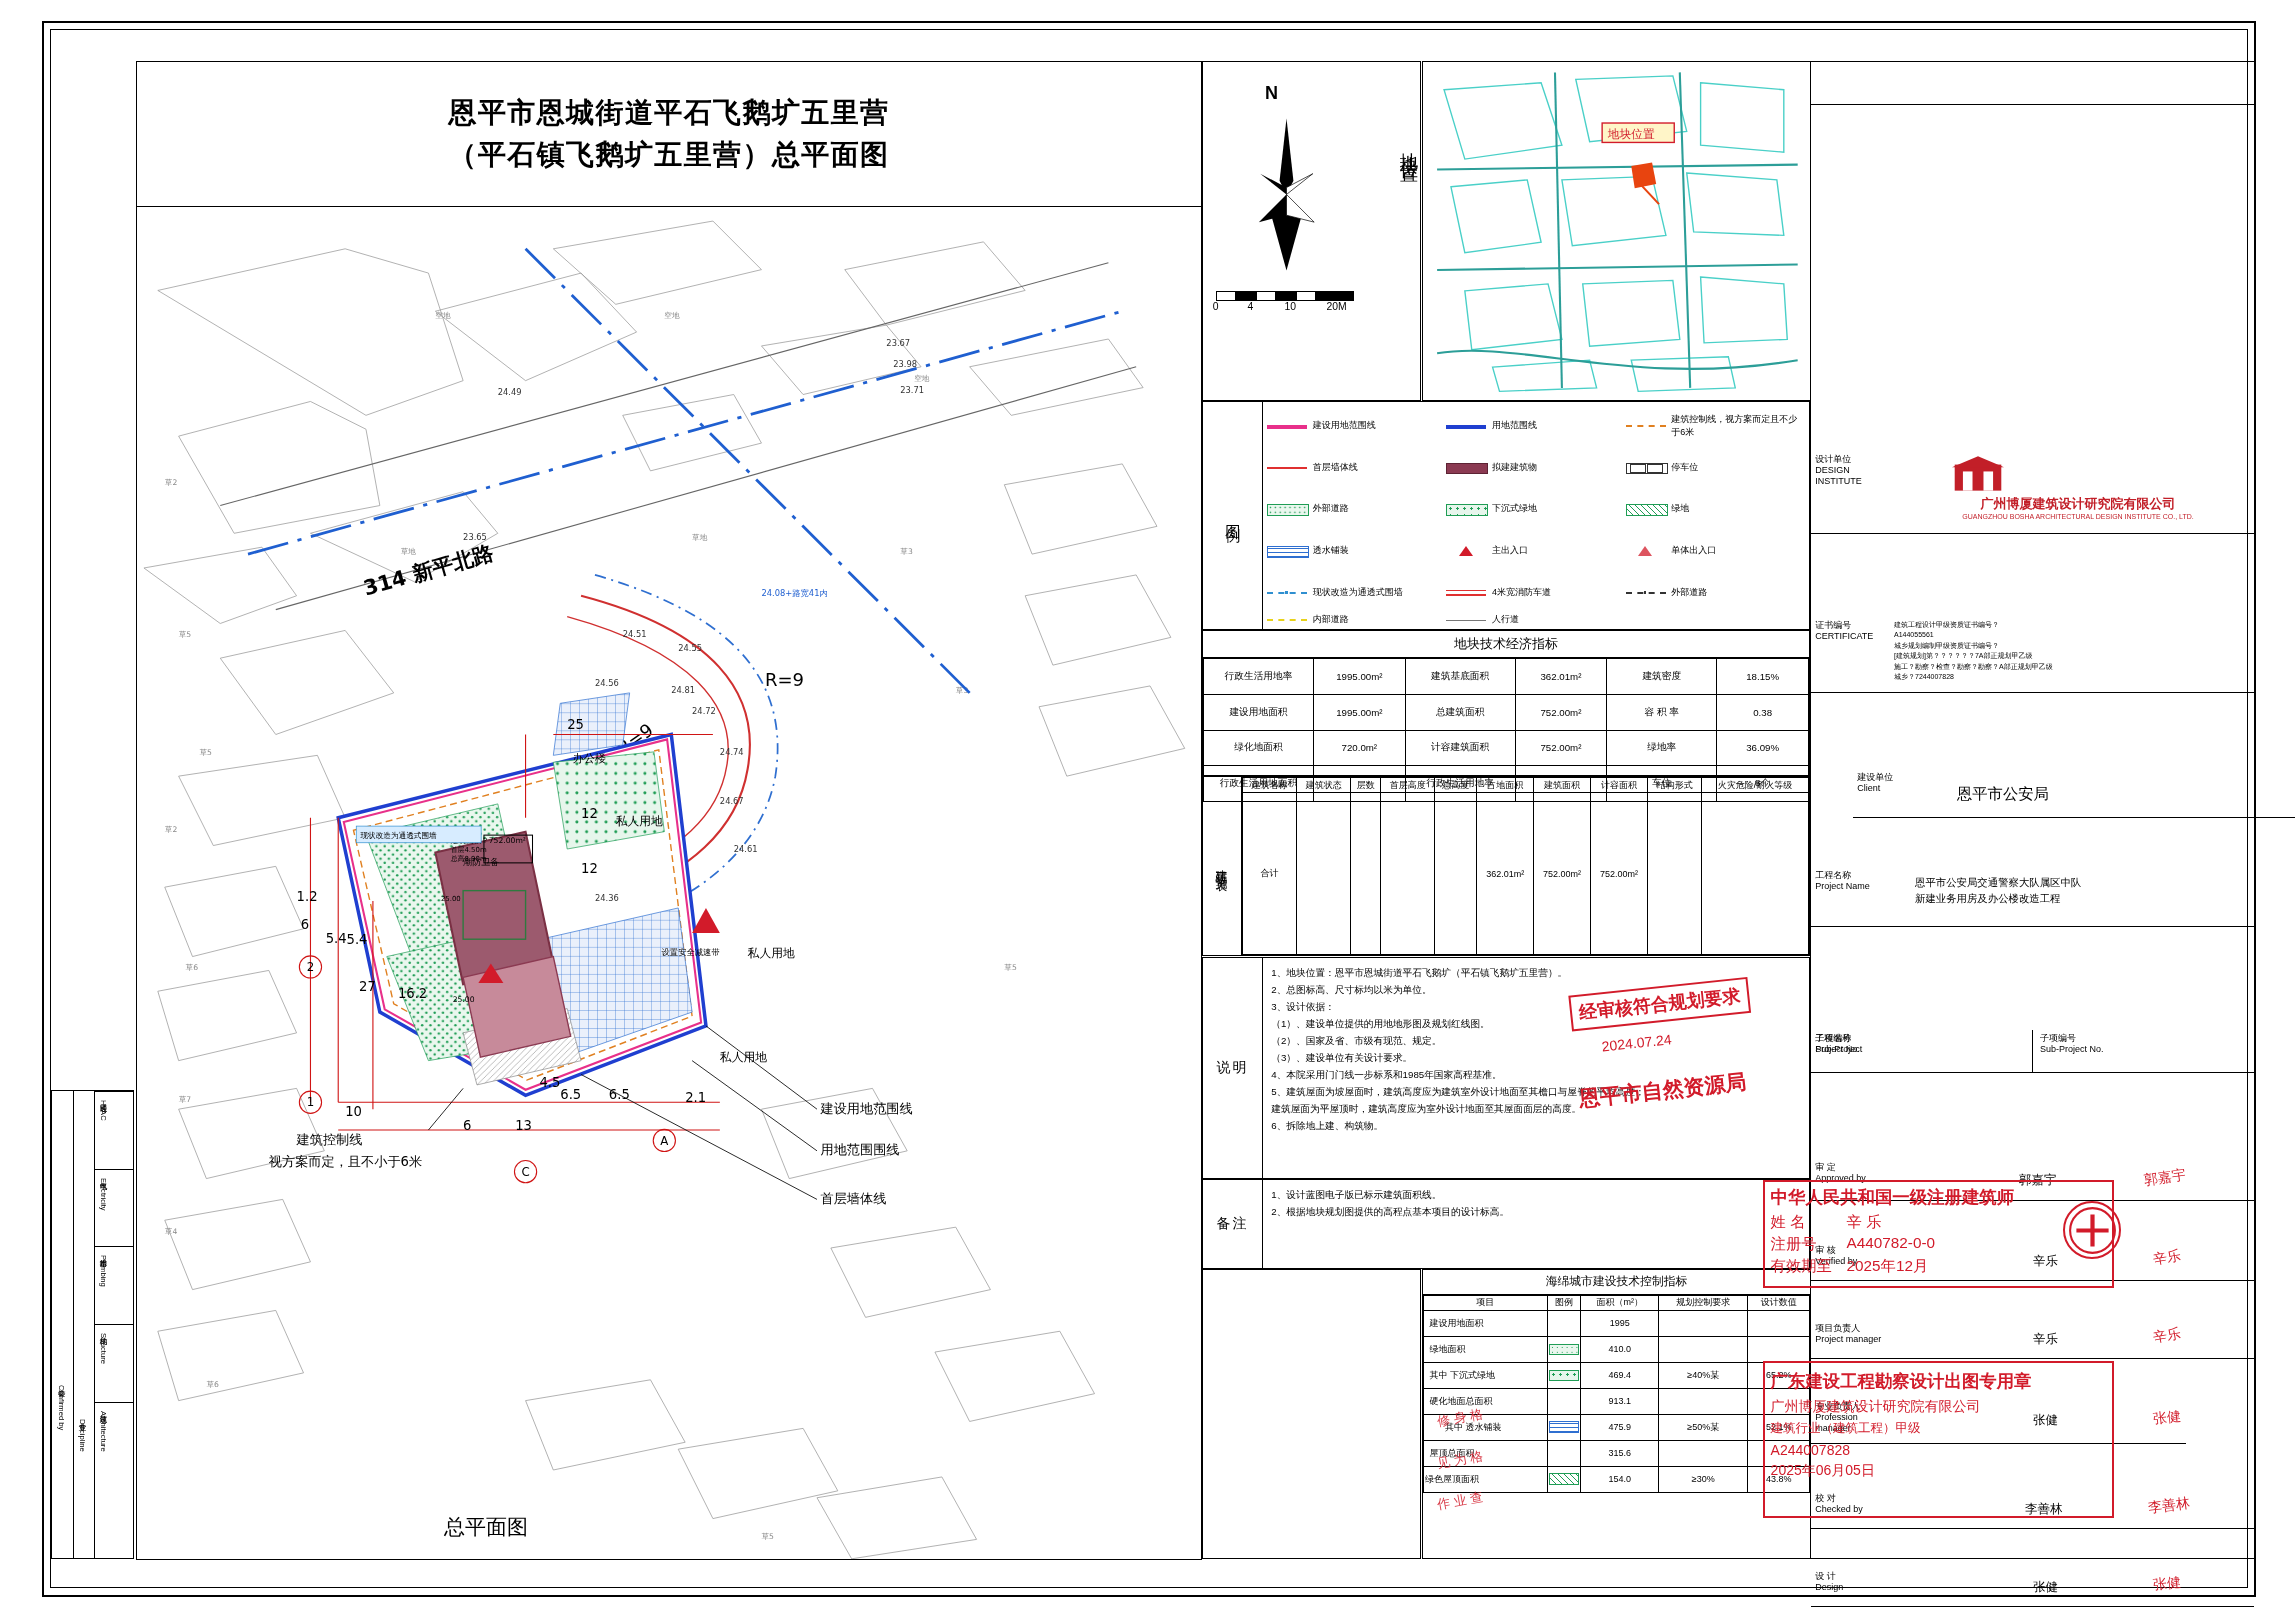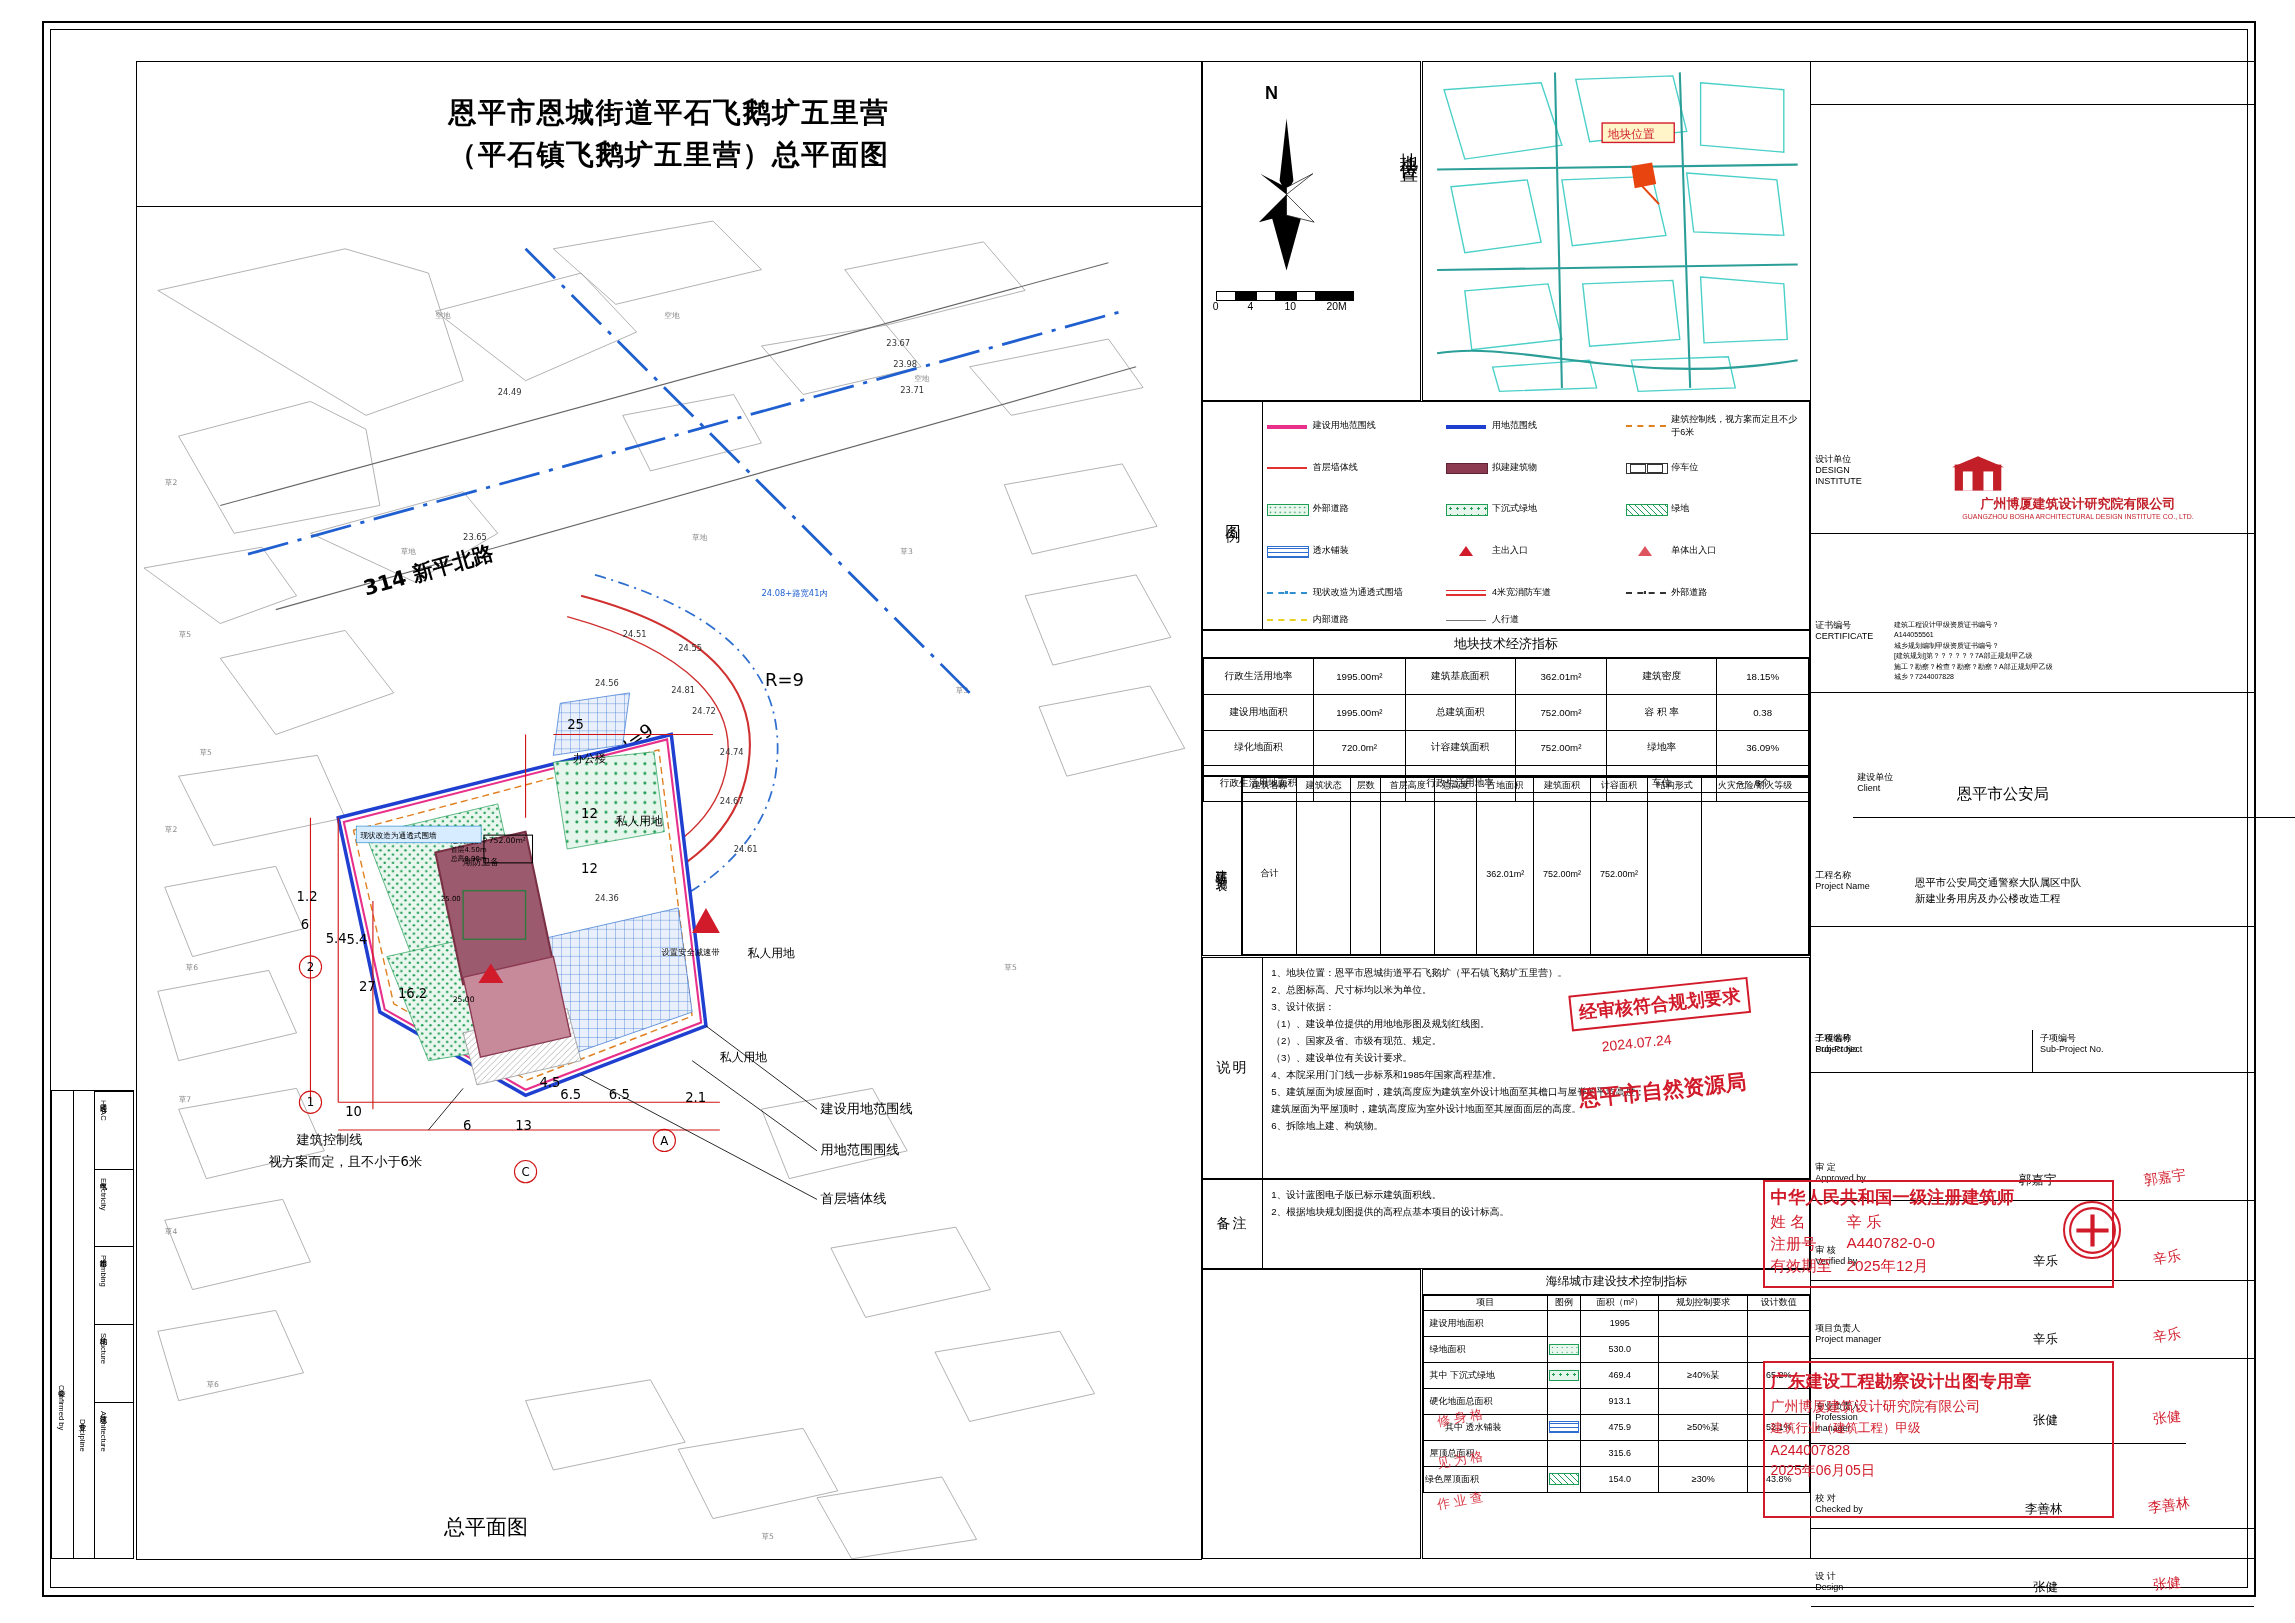--- a/index.html
+++ b/index.html
@@ -596,21 +596,21 @@
           <td></td>
           <td>1995</td>
           <td></td>
           <td></td>
         </tr>
         <tr>
           <td style="text-align: left; padding-left: 5.6px;">绿地面积</td>
           <td>
             <div style="height:9.7px;border:0.7px solid #1f9d55;background:#eaf7ee;background-image:radial-gradient(#1f9d55 0.8px,transparent 0.9px);background-size:4.9px 4.9px"></div>
           </td>
-          <td>530.0</td>
+          <td>410.0</td>
           <td></td>
           <td></td>
         </tr>
         <tr>
           <td style="text-align: left; padding-left: 5.6px;">其中  下沉式绿地</td>
           <td>
             <div style="height:9.7px;border:0.7px solid #1f9d55;background:#e7f6ec;background-image:radial-gradient(#1f9d55 1.1px,transparent 1.2px);background-size:7px 7px"></div>
           </td>
           <td>469.4</td>
           <td>≥40%某</td>

